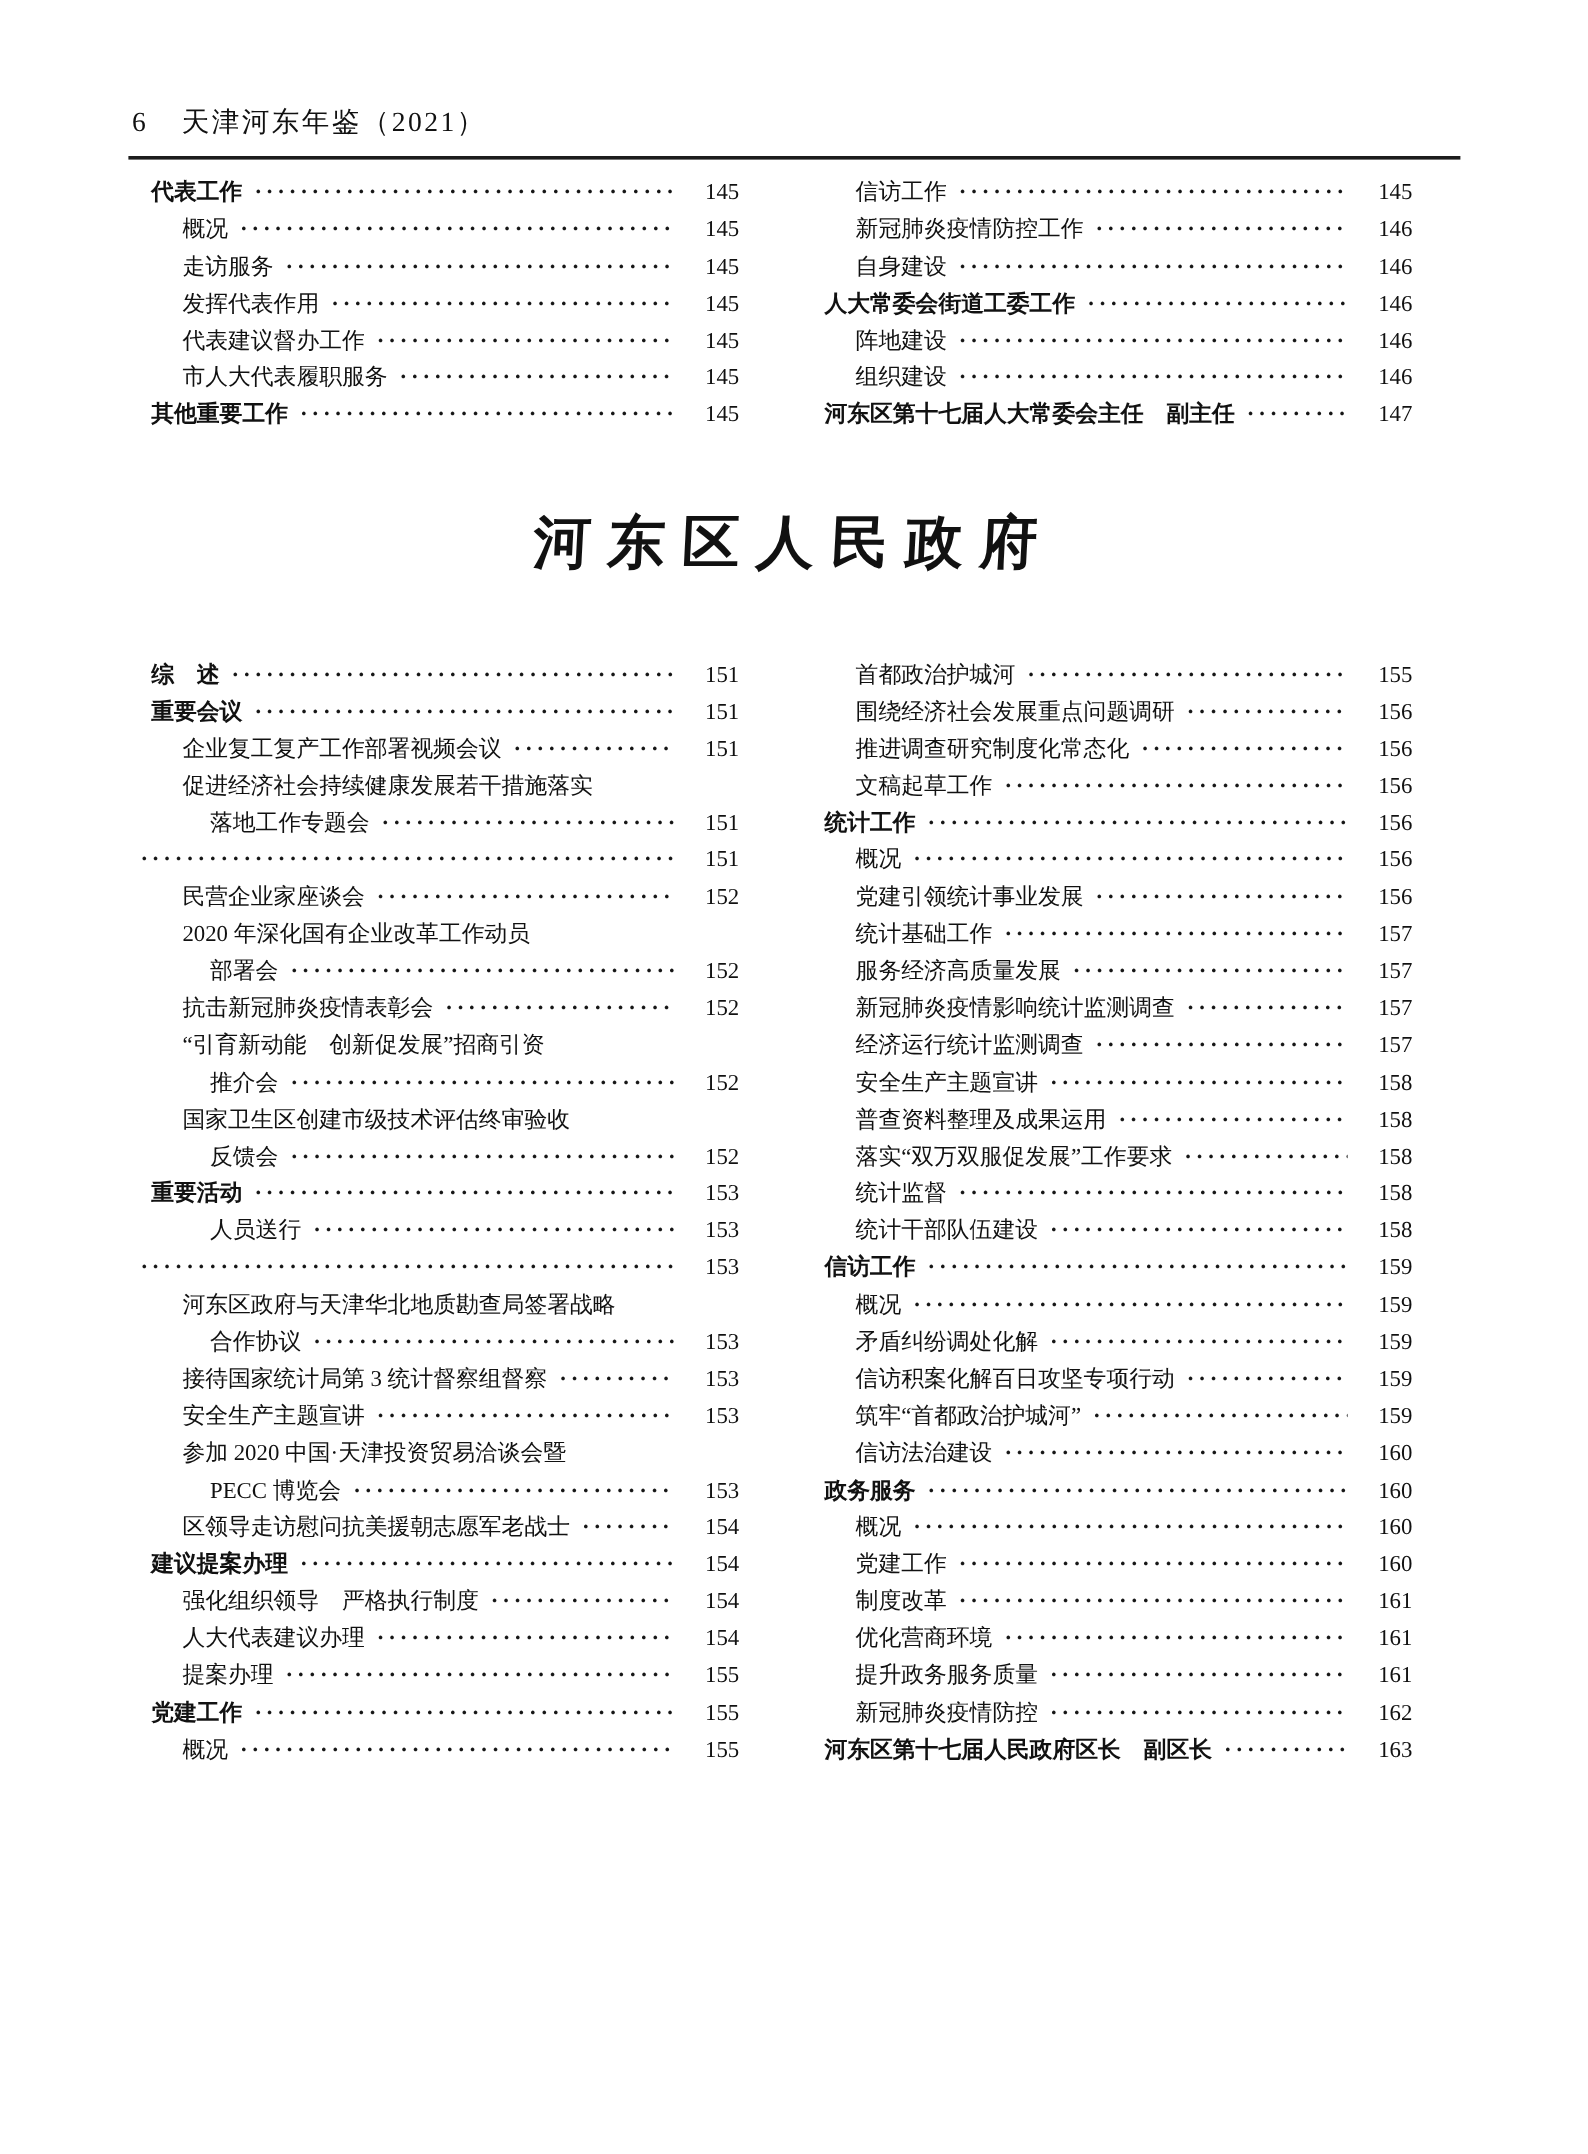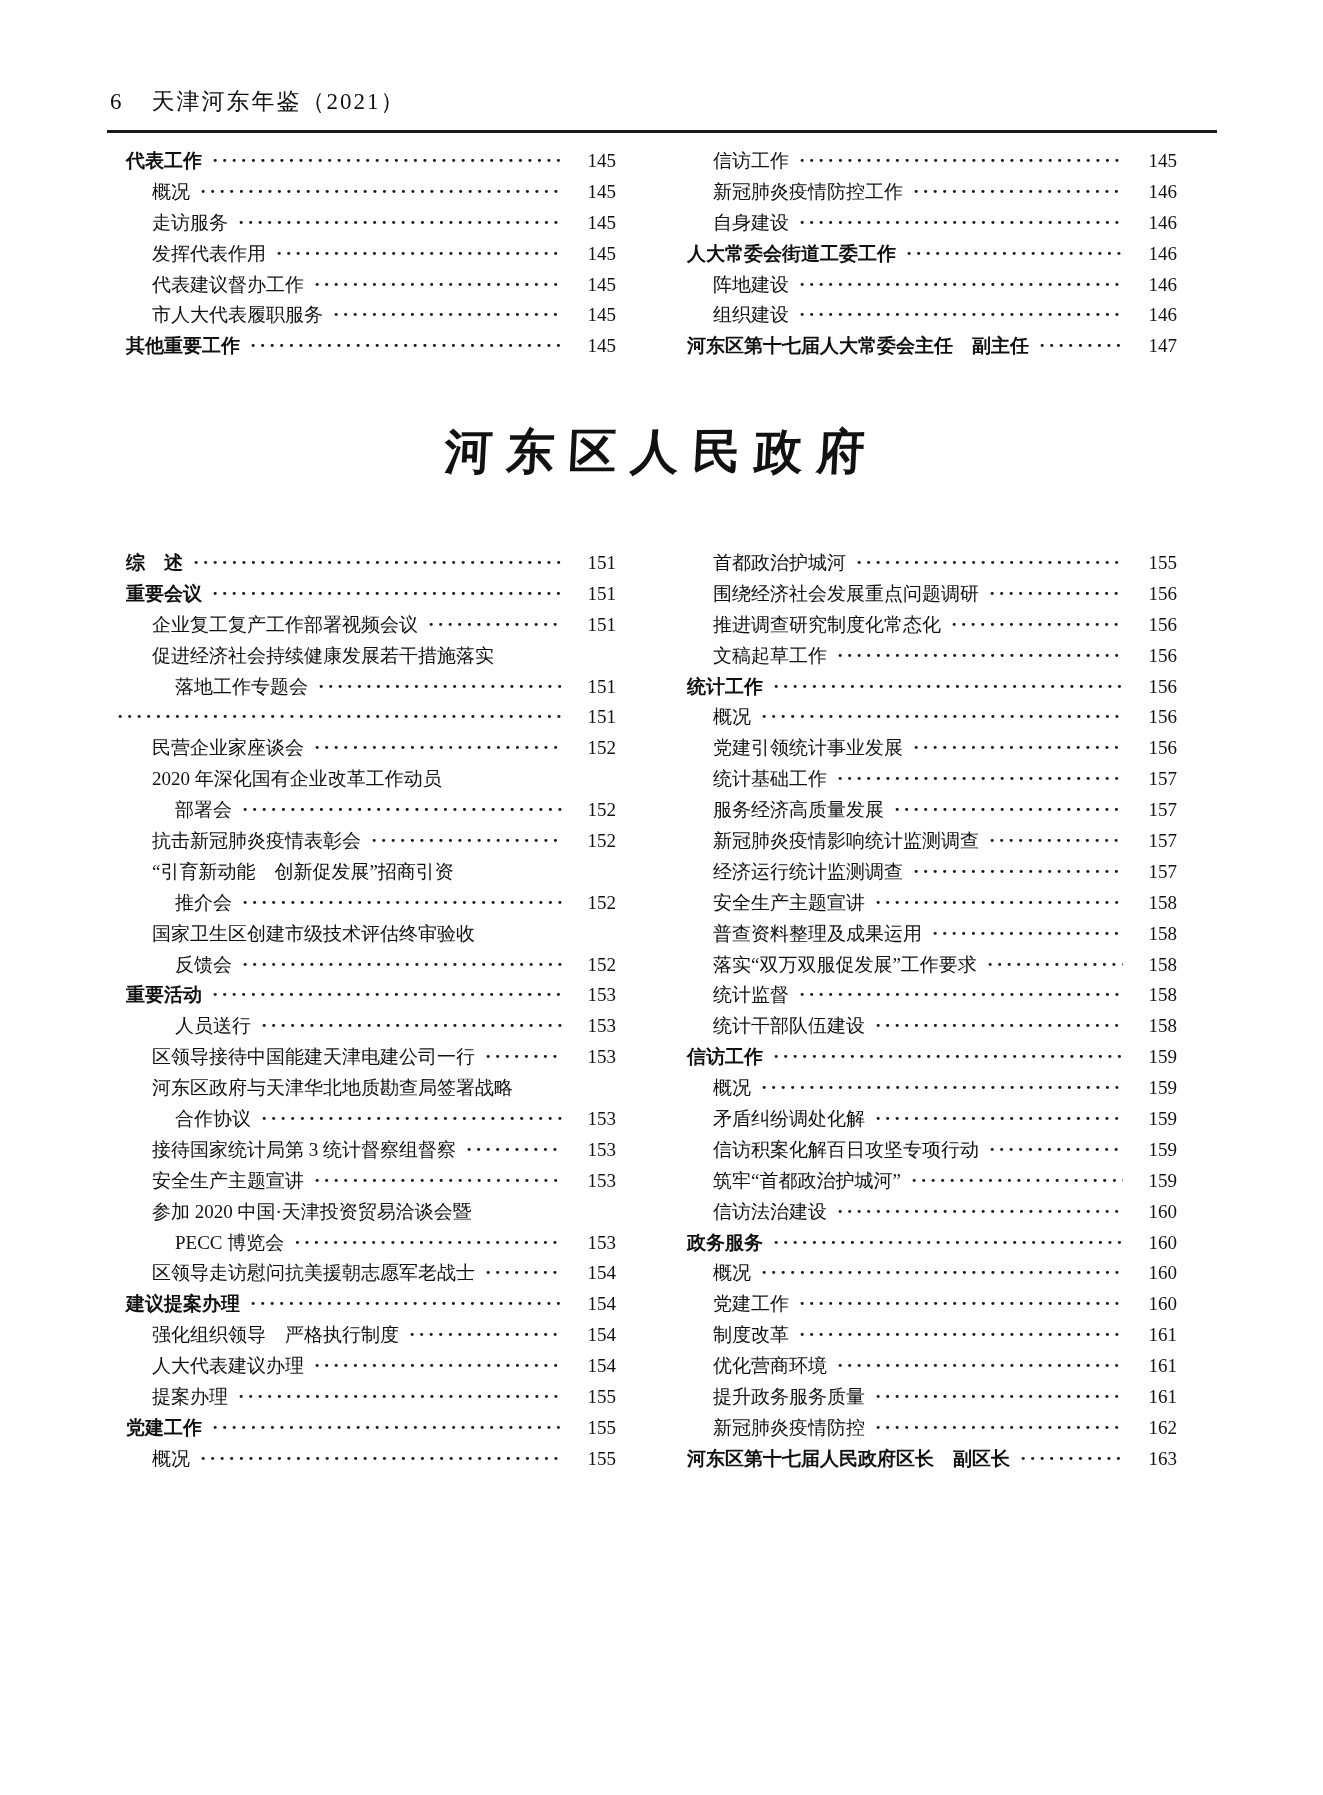--- a/index.html
+++ b/index.html
@@ -222,21 +222,20 @@
           <span class="label">重要活动</span>
           <span class="leader">························································································································</span>
           <span class="page-num">153</span>
         </div>
         <div class="row lvl-cont">
           <span class="label">人员送行</span>
           <span class="leader">························································································································</span>
           <span class="page-num">153</span>
         </div>
         <div class="row lvl-sub">
-          <span class="label">区领导接待中国能建天津电建公司一行</span>
           <span class="leader">························································································································</span>
           <span class="page-num">153</span>
         </div>
         <div class="row lvl-wrap">
           <span class="label">河东区政府与天津华北地质勘查局签署战略</span>
         </div>
         <div class="row lvl-cont">
           <span class="label">合作协议</span>
           <span class="leader">························································································································</span>
           <span class="page-num">153</span>

